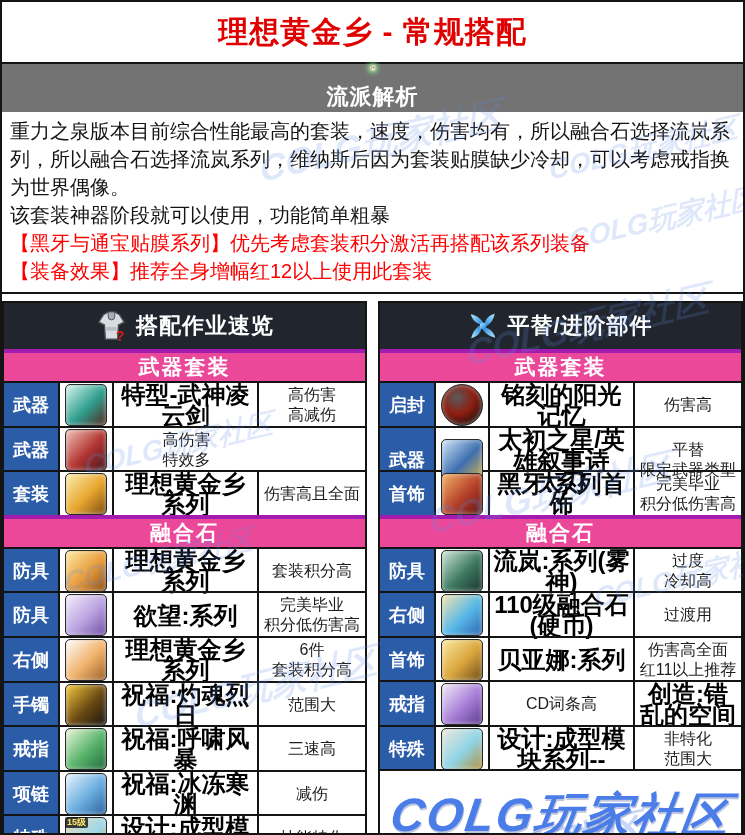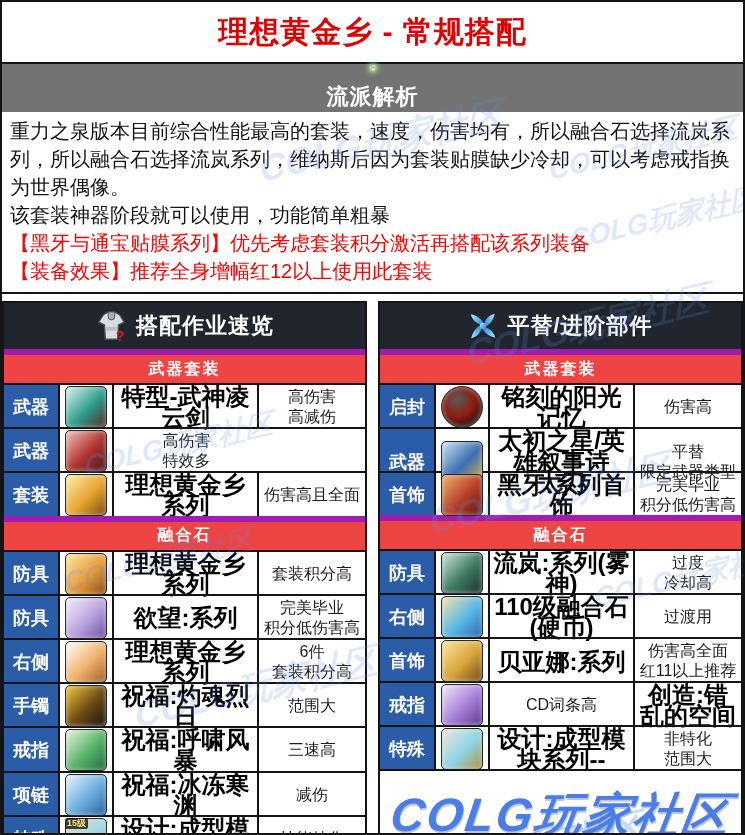--- a/index.html
+++ b/index.html
@@ -15,22 +15,22 @@
   
   .analysis-text{padding:5px 8px 7px;border-bottom:2px solid #141414;background:#fff;position:relative;z-index:2;}
   .an-line{font-size:20px;line-height:28px;color:#141414;}
   .an-line.red{color:#fe0000;}
   
   .cols{display:flex;gap:11px;margin-top:7px;height:560px;position:relative;z-index:2;}
   .panel{flex:1;border:2px solid #141414;display:flex;flex-direction:column;background:#fff;min-width:0;}
   .panel-header{flex:none;height:46px;background:#21262e;display:flex;align-items:center;justify-content:center;gap:9px;
                 color:#fff;font-size:22px;font-weight:bold;letter-spacing:1px;}
   .panel-body{flex:1;display:flex;flex-direction:column;min-height:0;}
-  .sec-header{flex:none;height:28px;background:#ef4444;border-top:6px solid #a21caf;color:#fff;font-weight:bold;
-              font-size:16px;display:flex;align-items:center;justify-content:center;letter-spacing:2px;}
+  .sec-header{flex:none;height:28px;background:#ec4899;border-top:4px solid #a21caf;color:#fff;font-weight:bold;
+              font-size:21px;display:flex;align-items:center;justify-content:center;letter-spacing:2px;}
   .row{flex:1;min-height:42px;border-top:2px solid #141414;display:grid;grid-template-columns:56px 54px 1fr 106px;}
   .cell{display:flex;align-items:center;justify-content:center;text-align:center;border-right:2px solid #141414;padding:1px 2px;min-width:0;}
   .cell:last-child{border-right:none;}
   .cell.slot{background:#2b5ca8;color:#fff;font-weight:bold;font-size:18px;}
   .cell.name{font-weight:bold;font-size:24px;line-height:21px;color:#000;white-space:pre-line;}
   .cell.note{font-size:16px;line-height:20px;color:#1d1d1d;white-space:pre-line;}
   .item-icon{width:40px;height:40px;border-radius:5px;border:1px solid #2a2a2a;position:relative;
              box-shadow:inset 0 0 5px rgba(255,255,255,.55), inset 0 0 1px rgba(0,0,0,.6);}
   .item-icon.round{border-radius:50%;}
   .badge{position:absolute;top:-1px;left:-1px;font-size:9px;line-height:11px;color:#ffe96a;background:rgba(18,18,28,.8);

